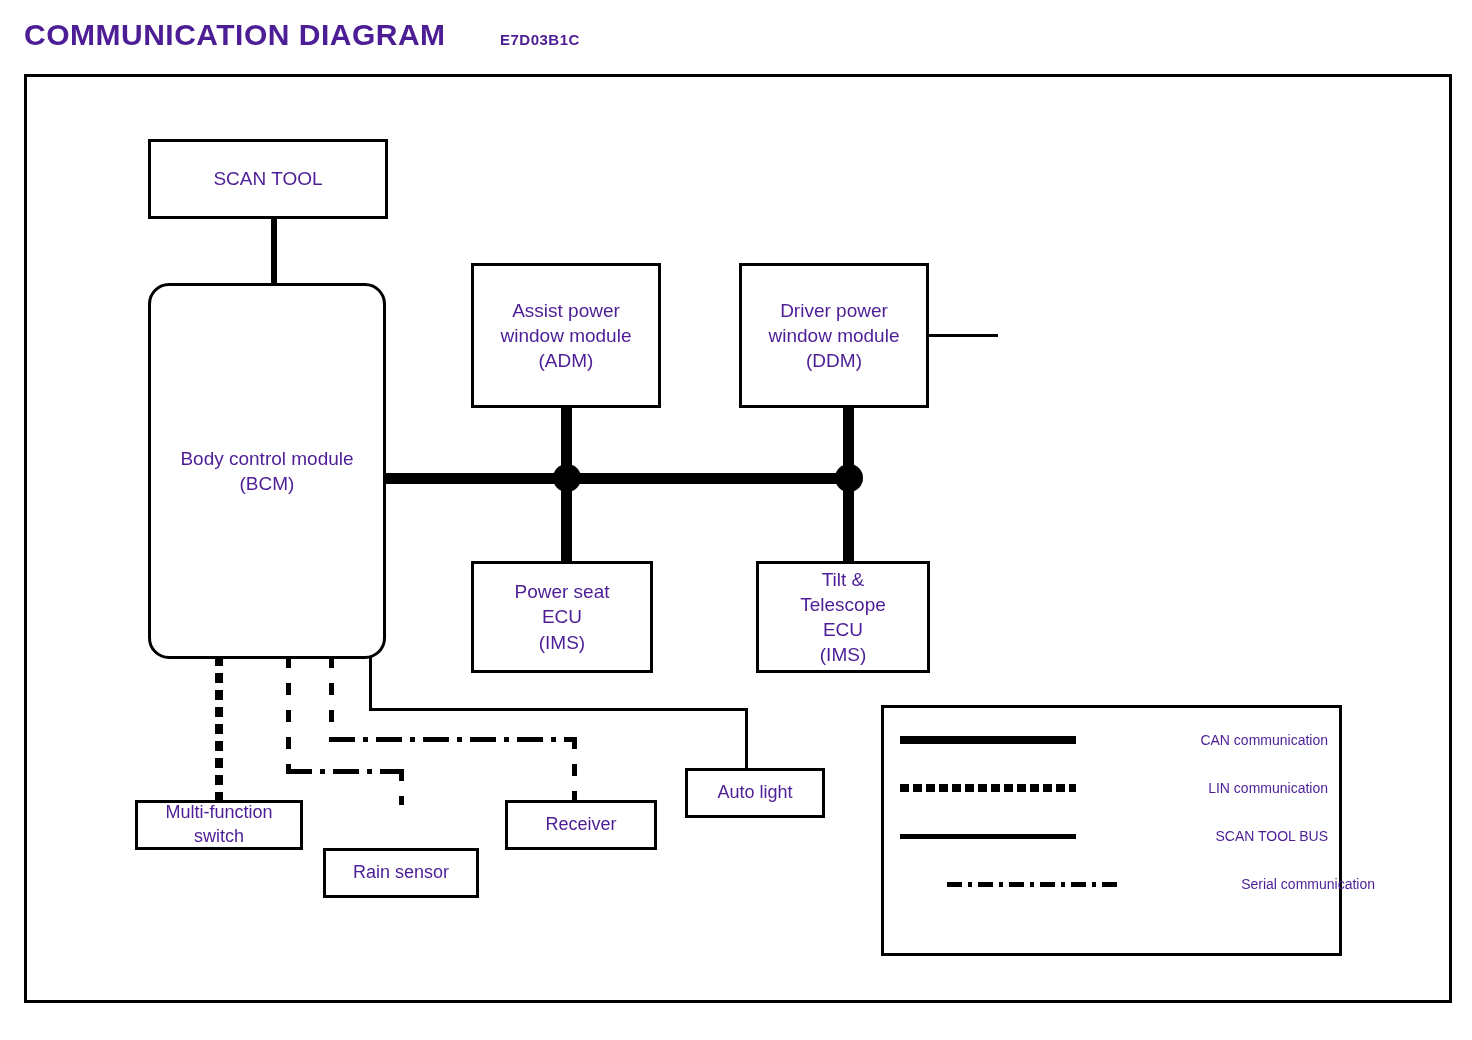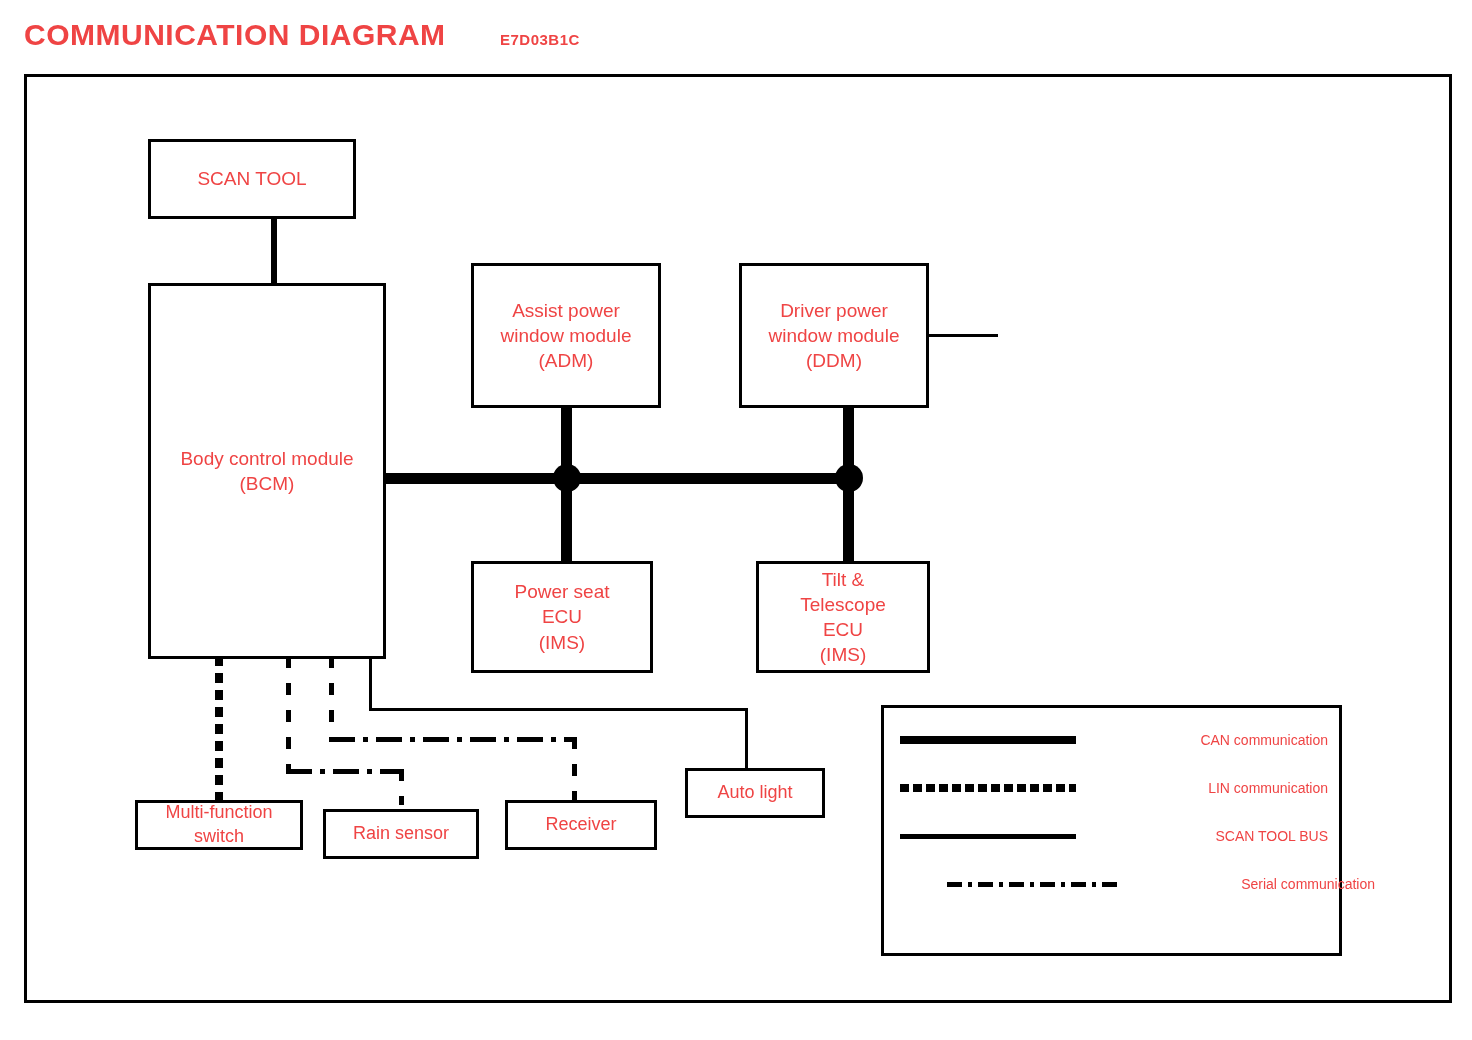--- a/index.html
+++ b/index.html
@@ -6,21 +6,21 @@
     margin: 0;
     padding: 0;
     background: #ffffff;
   }
   #page {
     position: relative;
     width: 1472px;
     height: 1040px;
     background: #ffffff;
     font-family: "Liberation Sans", sans-serif;
-    color: #ef4444;
+    color: #4c1d95;
     overflow: hidden;
   }
 
   
   #title {
     position: absolute;
     left: 24px;
     top: 18px;
     font-size: 30px;
     font-weight: bold;
@@ -199,25 +199,25 @@
   <div class="line serial-v" style="left:399px; top:769px; height:36px;"></div>
 
   <div class="line serial-v" style="left:329px; top:656px; height:84px;"></div>
   <div class="line serial-h" style="left:329px; top:737px; width:248px;"></div>
   <div class="line serial-v" style="left:572px; top:737px; height:68px;"></div>
 
   <div class="line wire wire-v" style="left:369px; top:656px; height:54px;"></div>
   <div class="line wire wire-h" style="left:369px; top:708px; width:379px;"></div>
   <div class="line wire wire-v" style="left:745px; top:708px; height:96px;"></div>
 
-  <div class="node" style="left:148px; top:139px; width:208px; height:80px;">
+  <div class="node" style="left:148px; top:139px; width:240px; height:80px;">
     <span>SCAN TOOL</span>
   </div>
 
-  <div class="node" style="left:148px; top:283px; width:238px; height:376px;">
+  <div class="node" style="left:148px; top:283px; width:238px; height:376px;border-radius:21px;">
     <div>
       <div>Body control module</div>
       <div>(BCM)</div>
     </div>
   </div>
 
   <div class="node" style="left:471px; top:263px; width:190px; height:145px;">
     <div>
       <div>Assist power</div>
       <div>window module</div>
@@ -251,21 +251,21 @@
     </div>
   </div>
 
   <div class="node small" style="left:135px; top:800px; width:168px; height:50px;">
     <div>
       <div>Multi-function</div>
       <div>switch</div>
     </div>
   </div>
 
-  <div class="node small" style="left:323px; top:809px; width:156px; height:50px;">
+  <div class="node small" style="left:323px; top:848px; width:156px; height:50px;">
     <span>Rain sensor</span>
   </div>
 
   <div class="node small" style="left:505px; top:800px; width:152px; height:50px;text-align:center;">
     <span>Receiver</span>
   </div>
 
   <div class="node small" style="left:685px; top:768px; width:140px; height:50px;">
     <span>Auto light</span>
   </div>

